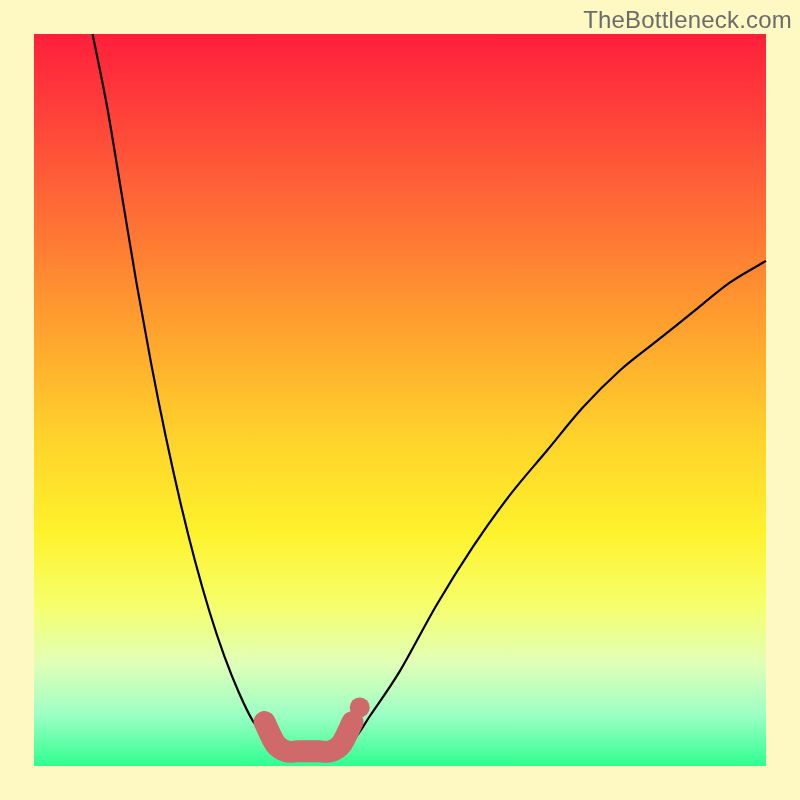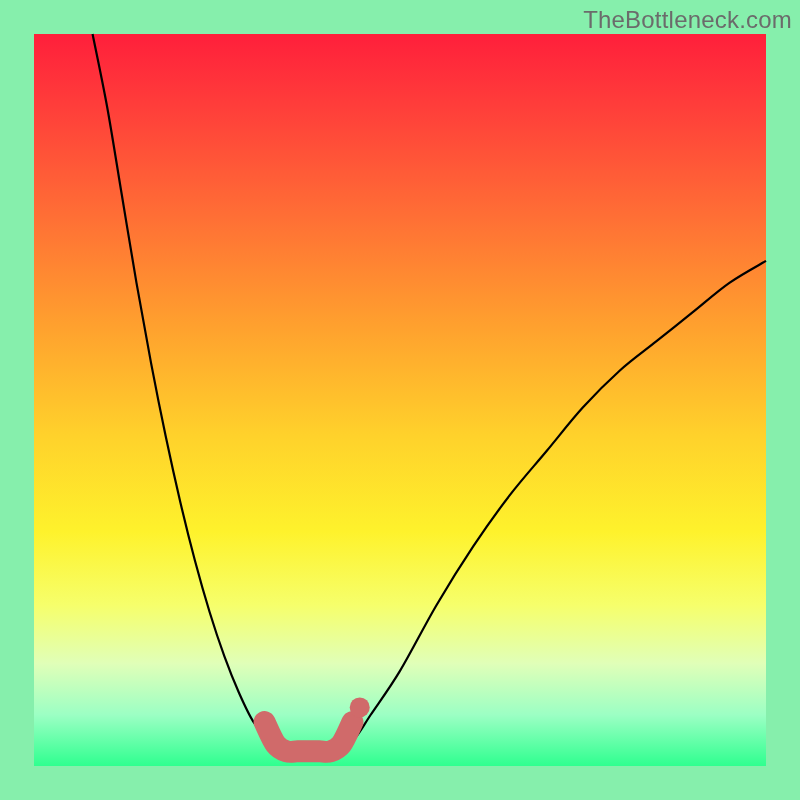--- a/index.html
+++ b/index.html
@@ -10,21 +10,21 @@
     background: #000;
     overflow: hidden;
     font-family: Arial, Helvetica, sans-serif;
   }
   .frame {
     position: absolute;
     left: 0;
     top: 0;
     width: 800px;
     height: 800px;
-    background: #86efac;
+    background: #fef9c3;
   }
   .plot-area {
     position: absolute;
     left: 34px;
     top: 34px;
     width: 732px;
     height: 732px;
     background: linear-gradient(to bottom,
       #ff1f3b 0%,
       #ff3e3a 10%,

